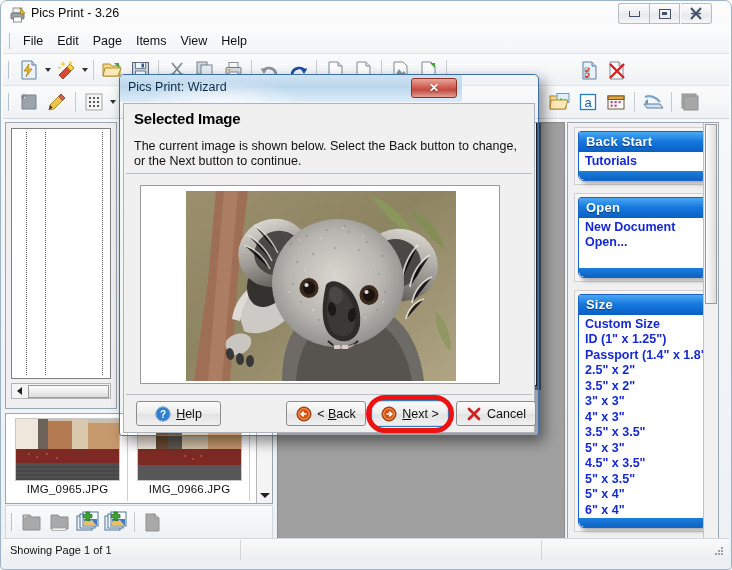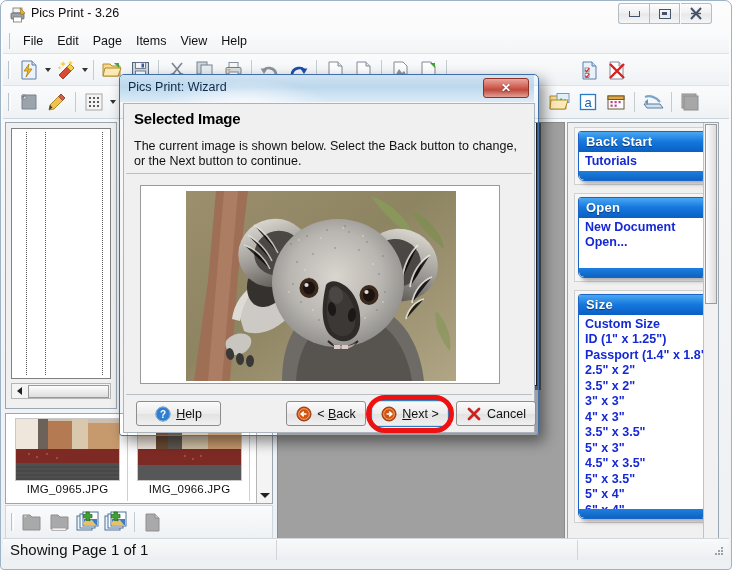--- a/index.html
+++ b/index.html
@@ -159,49 +159,49 @@
     background:linear-gradient(180deg,#4aa8f2 0%,#1577de 48%,#0a5fc4 100%);
     color:#ffffff; font-weight:bold; font-size:13px;
     padding:2px 6px 3px 7px; text-shadow:0 1px 1px rgba(0,0,0,.45);
     letter-spacing:.2px;
   }
   .card-body { background:#fff; padding:2px 0 10px 6px; }
   .card-link {
     color:#1528d6; font-weight:bold; font-size:12.5px; line-height:15.5px;
     white-space:nowrap; cursor:pointer;
   }
-  #size-card-body { padding-bottom:0; }
+  #size-card-body { padding-bottom:9px; }
   #panel-vscroll {
     position:absolute; right:0; top:0; width:15px; bottom:0;
     background:#f1f1f1; border-left:1px solid #c2c2c2;
   }
   #panel-vthumb {
     position:absolute; left:1px; top:1px; width:12px; height:180px;
     background:linear-gradient(90deg,#fdfdfd,#dcdcdc); border:1px solid #9a9a9a;
   }
 
   
   #statusbar {
     position:absolute; left:2px; bottom:9px; width:726px; height:22px;
     background:linear-gradient(180deg,#f8f9fa 0%,#eceff2 100%);
     border-top:1px solid #d3d8dd; display:flex; align-items:center;
   }
-  #status-text { padding-left:7px; font-size:15px; color:#111; white-space:nowrap;}
+  #status-text { padding-left:7px; font-size:11px; color:#111; white-space:nowrap;}
   .status-sep { width:1px; height:20px; background:#d0d5da; }
   #status-grip { position:absolute; right:4px; bottom:3px; width:12px; height:12px; }
 
   
   #wizard {
     position:absolute; left:118px; top:73px; width:420px; height:362px;
     border:1px solid #3f6fa8; border-radius:5px 5px 3px 3px;
     box-shadow: 5px 6px 14px rgba(0,0,0,.45);
     overflow:hidden;
   }
   #wiz-titlebar {
-    position:absolute; left:0; top:0; width:414px; height:27px;
+    position:absolute; left:0; top:0; width:342px; height:27px;
     background:
       radial-gradient(120px 40px at 30% 120%, rgba(255,255,255,.9), rgba(255,255,255,0) 70%),
       linear-gradient(180deg,#cfe2f2 0%,#bcd7ec 45%,#c6def1 60%,#dcebf7 100%);
   }
   #wiz-title {
     position:absolute; left:8px; top:5px; font-size:12.5px; color:#0d2a45; white-space:nowrap;
   }
   #wiz-close {
     position:absolute; right:5px; top:3px; width:46px; height:20px;
     background:linear-gradient(180deg,#e8a59b 0%,#d4675b 40%,#c04a3d 60%,#e3a096 100%);

